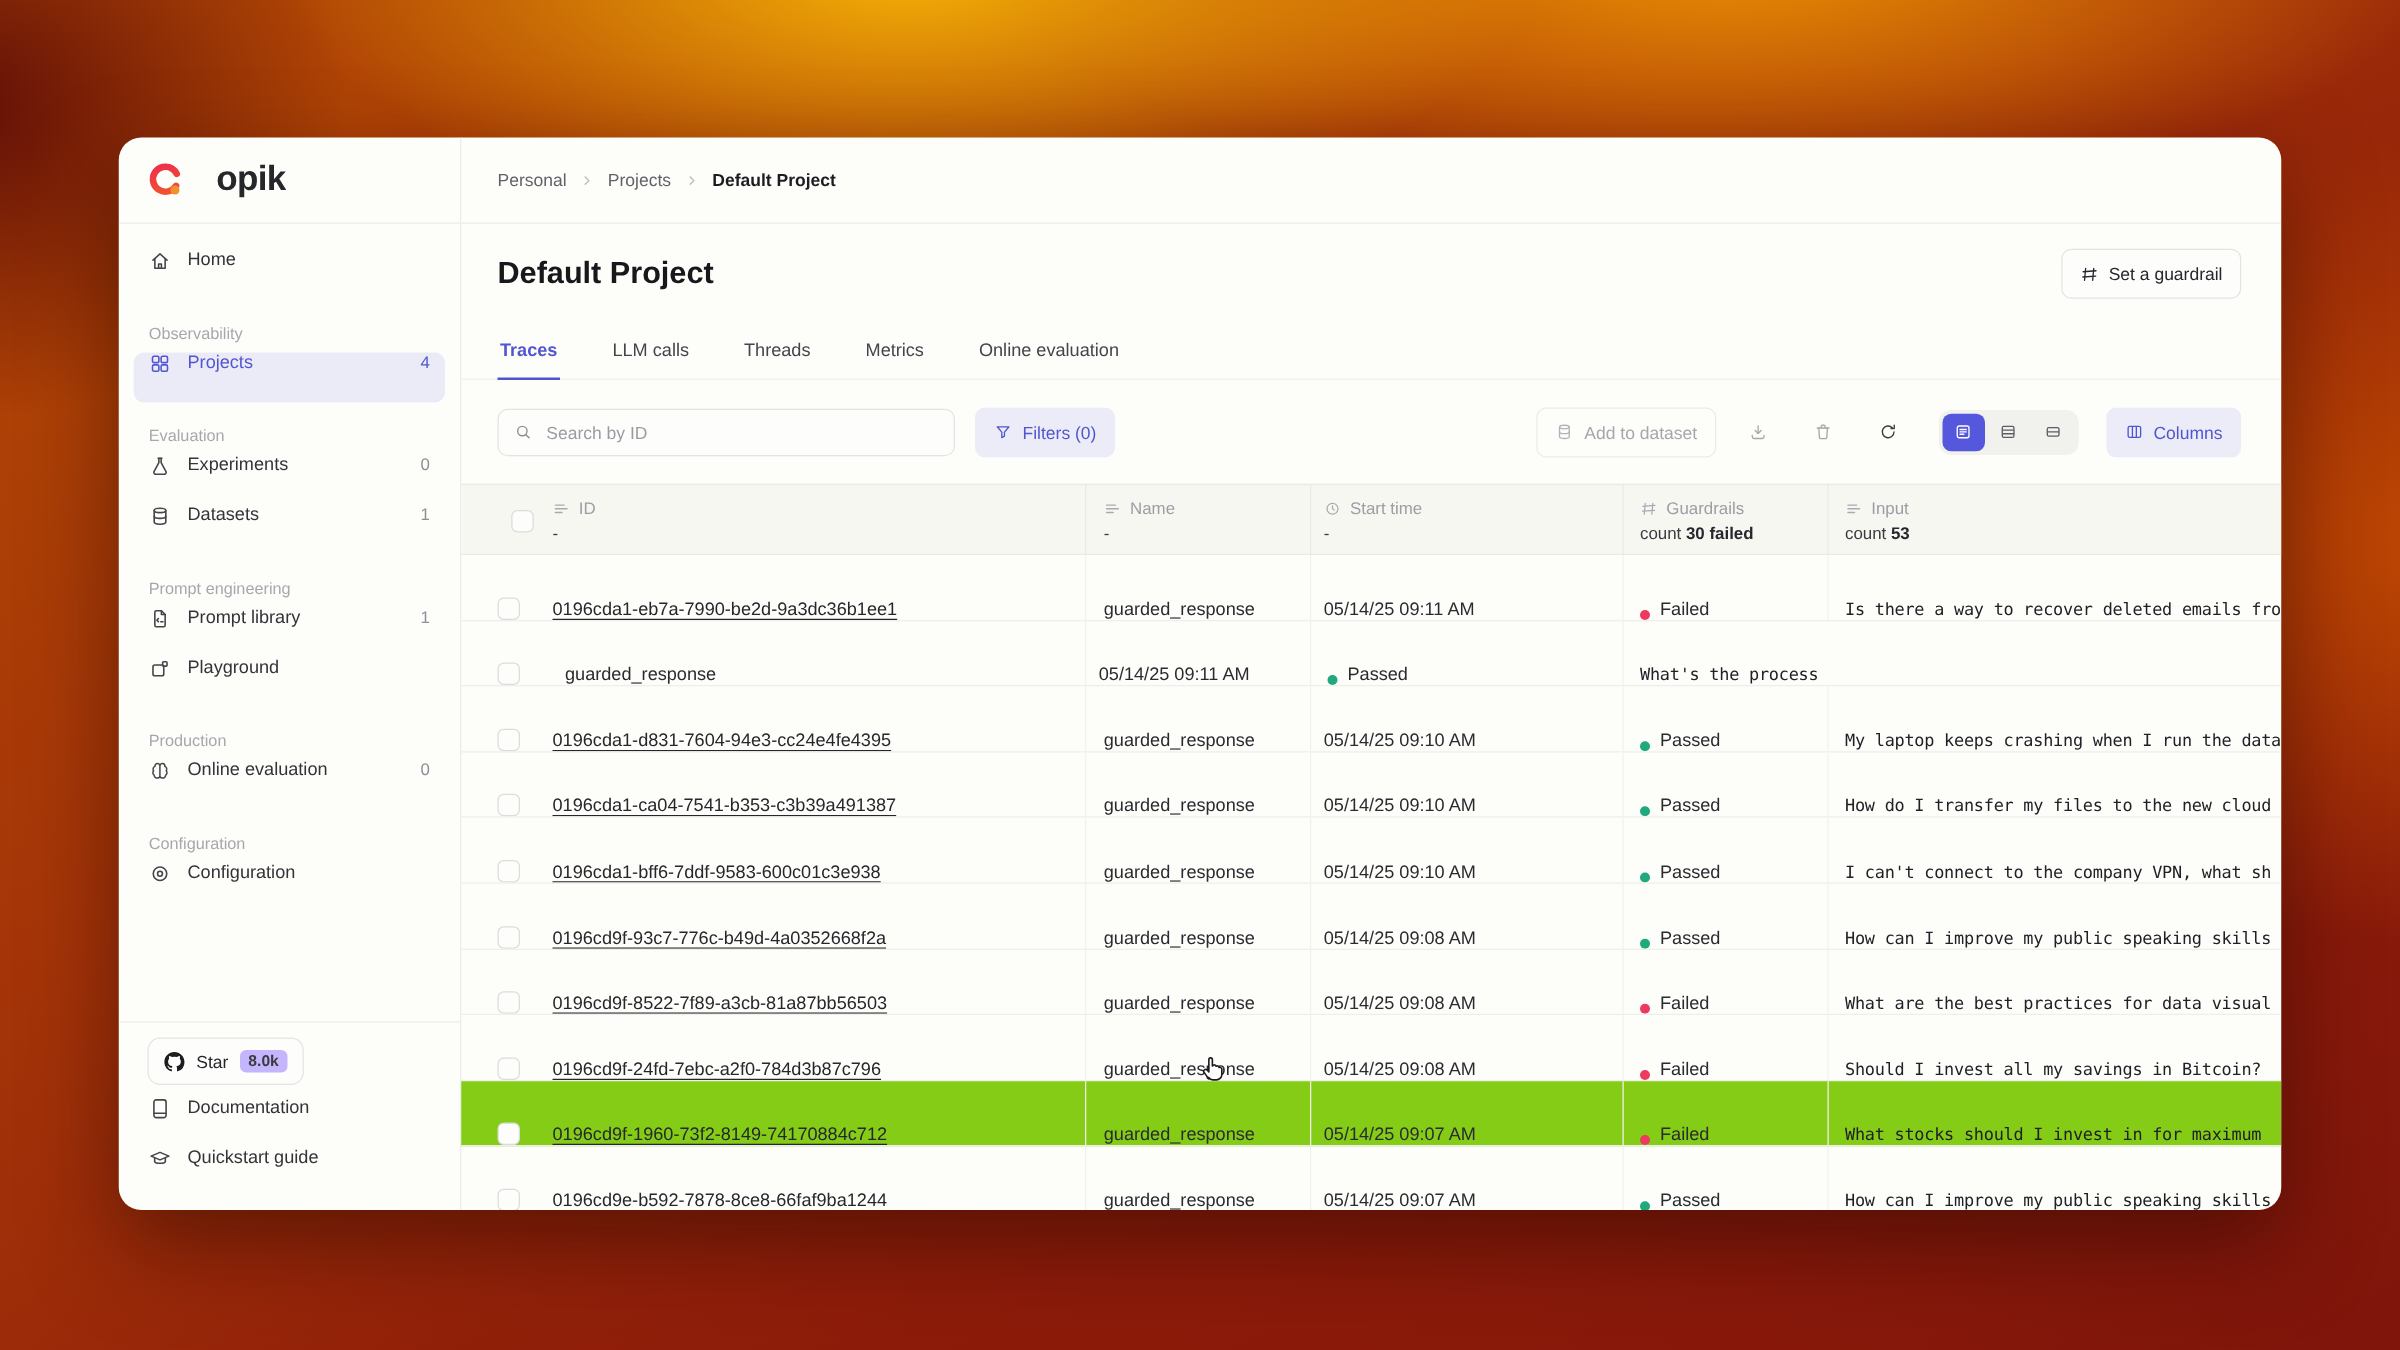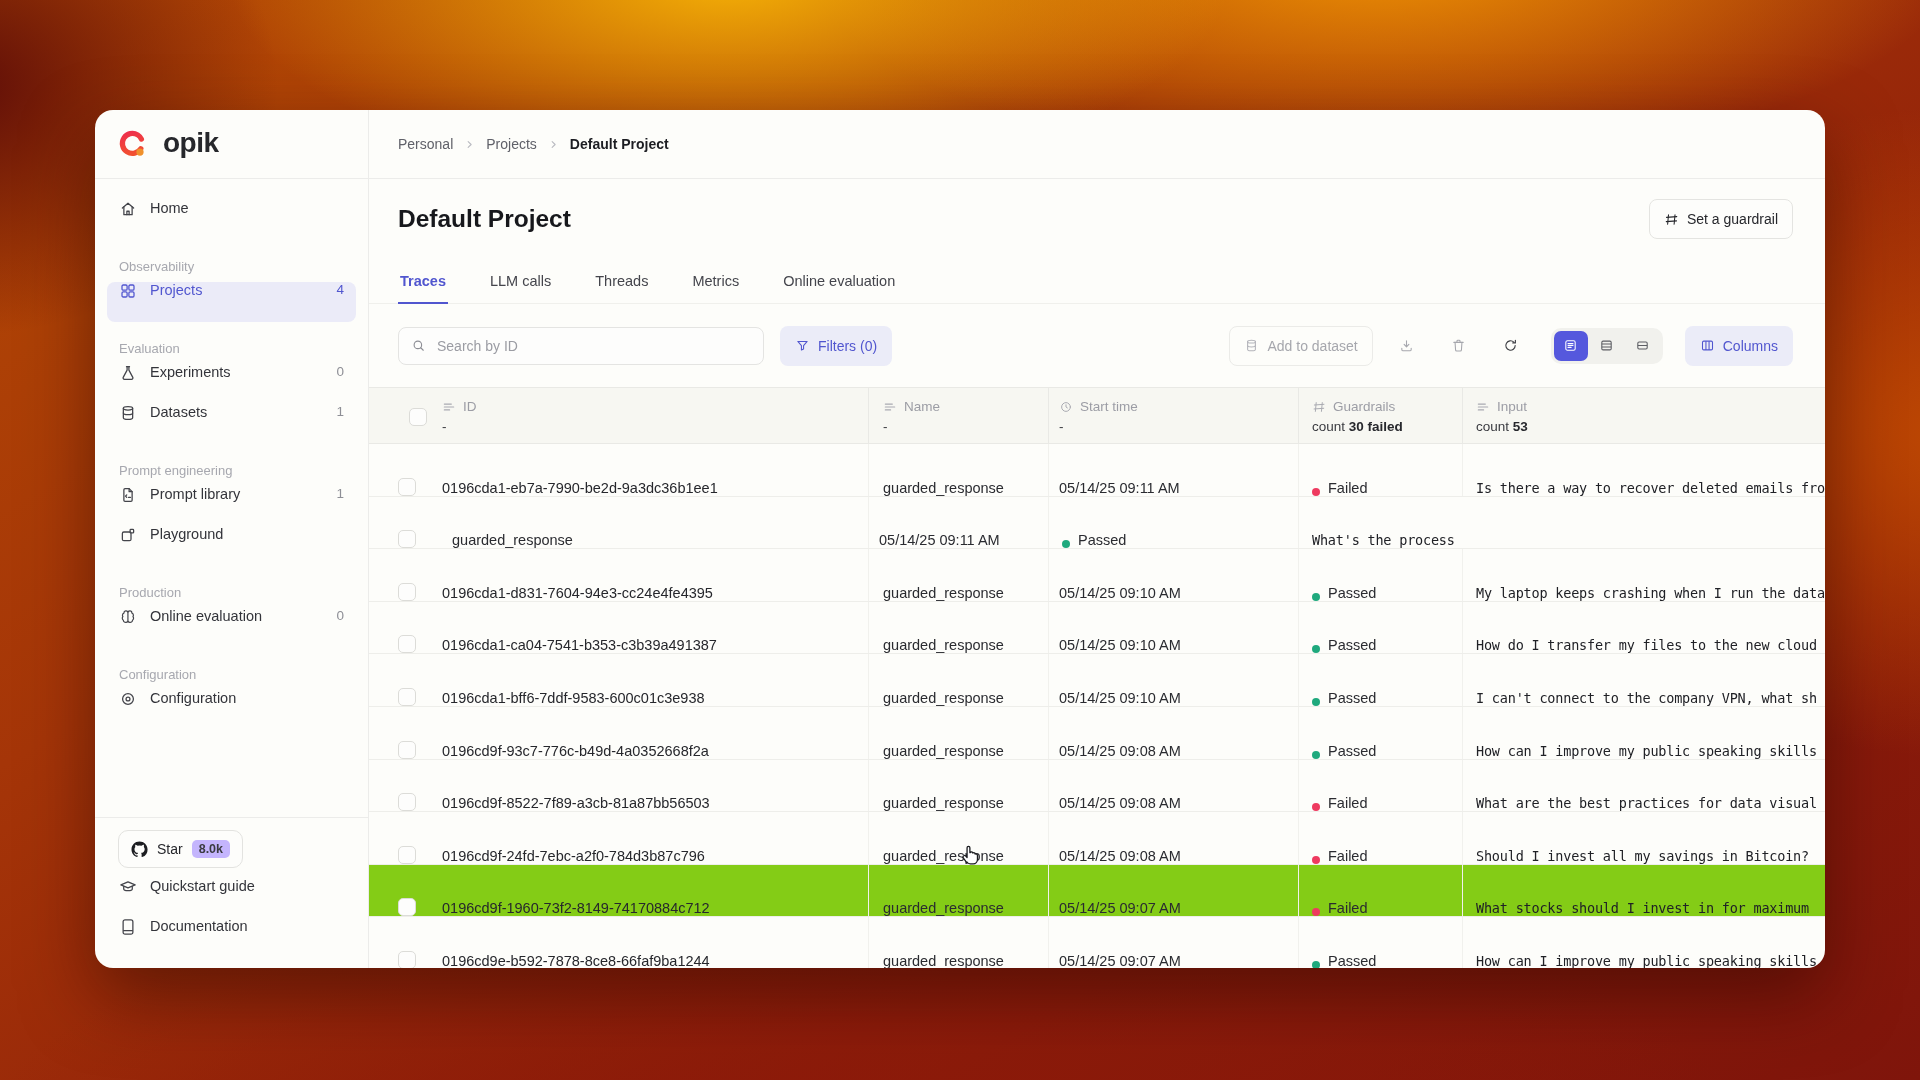--- a/index.html
+++ b/index.html
@@ -11,21 +11,21 @@
       radial-gradient(ellipse 30% 42% at -2% 8%, #5f0d08 0%, rgba(95,13,8,0) 55%),
       radial-gradient(ellipse 45% 55% at 103% 40%, #c04a02 0%, rgba(192,74,2,0) 55%),
       radial-gradient(ellipse 70% 55% at 45% 115%, #8c1a0a 0%, rgba(140,26,10,0) 70%),
       linear-gradient(150deg, #b44a04 0%, #a53508 35%, #8e1d0a 70%, #7f150b 100%);}
   .card{position:absolute;left:95px;top:110px;width:1730px;height:858px;background:#fdfdfa;
     border-radius:18px;box-shadow:0 28px 70px rgba(40,5,0,.5);display:flex;overflow:hidden;}
   .ic{width:18px;height:18px;flex:0 0 auto;}
   .ic-sm{width:15px;height:15px;flex:0 0 auto;}
   
   .sidebar{width:273px;flex:0 0 273px;border-right:1px solid #ececea;display:flex;flex-direction:column;}
-  .logo-row{height:68px;border-bottom:1px solid #ececea;display:flex;align-items:center;padding-left:23px;gap:15px;text-align:center;}
+  .logo-row{height:68px;border-bottom:1px solid #ececea;display:flex;align-items:center;padding-left:23px;gap:25px;text-align:center;}
   .logo-mark{width:30px;height:30px;}
   .logo-text{font-size:28px;font-weight:700;color:#26272b;letter-spacing:-.5px;margin-top:-3px;}
   .nav{flex:1;padding:21px 12px 0 12px;overflow:hidden;}
   .nav-label{font-size:13px;color:#a7a8af;padding:0 12px;margin:19px 0 8px 0;}
   .nav-item{display:flex;align-items:flex-start;gap:13px;height:40px;padding:0 12px;border-radius:8px;
     font-size:14.5px;color:#33343a;cursor:pointer;}
   .nav-item .ic{color:#44454b;}
   .nav-item.active{background:#ebebf8;color:#5156cf;font-weight:500;}
   .nav-item.active .ic{color:#5156cf;}
   .nav-item-label{flex:1;white-space:nowrap;}
@@ -336,29 +336,29 @@
         <div class="star-btn">
           <svg class="ic">
               <use href="#sym-github-icon"></use>
             </svg>
           <span>Star</span>
           <span class="star-count">8.0k</span>
         </div>
         <div class="foot-links">
             <div class="nav-item">
               <svg class="ic">
+                <use href="#sym-book-icon"></use>
+              </svg>
+              <span class="nav-item-label">Documentation</span>
+            </div>
+            <div class="nav-item">
+              <svg class="ic">
                 <use href="#sym-graduation-cap-icon"></use>
               </svg>
               <span class="nav-item-label">Quickstart guide</span>
-            </div>
-            <div class="nav-item">
-              <svg class="ic">
-                <use href="#sym-book-icon"></use>
-              </svg>
-              <span class="nav-item-label">Documentation</span>
             </div>
           </div>
       </div>
     </div>
 
     <div class="main">
 
       <div class="crumb-row">
           <span>Personal</span>
           <svg class="crumb-sep">

